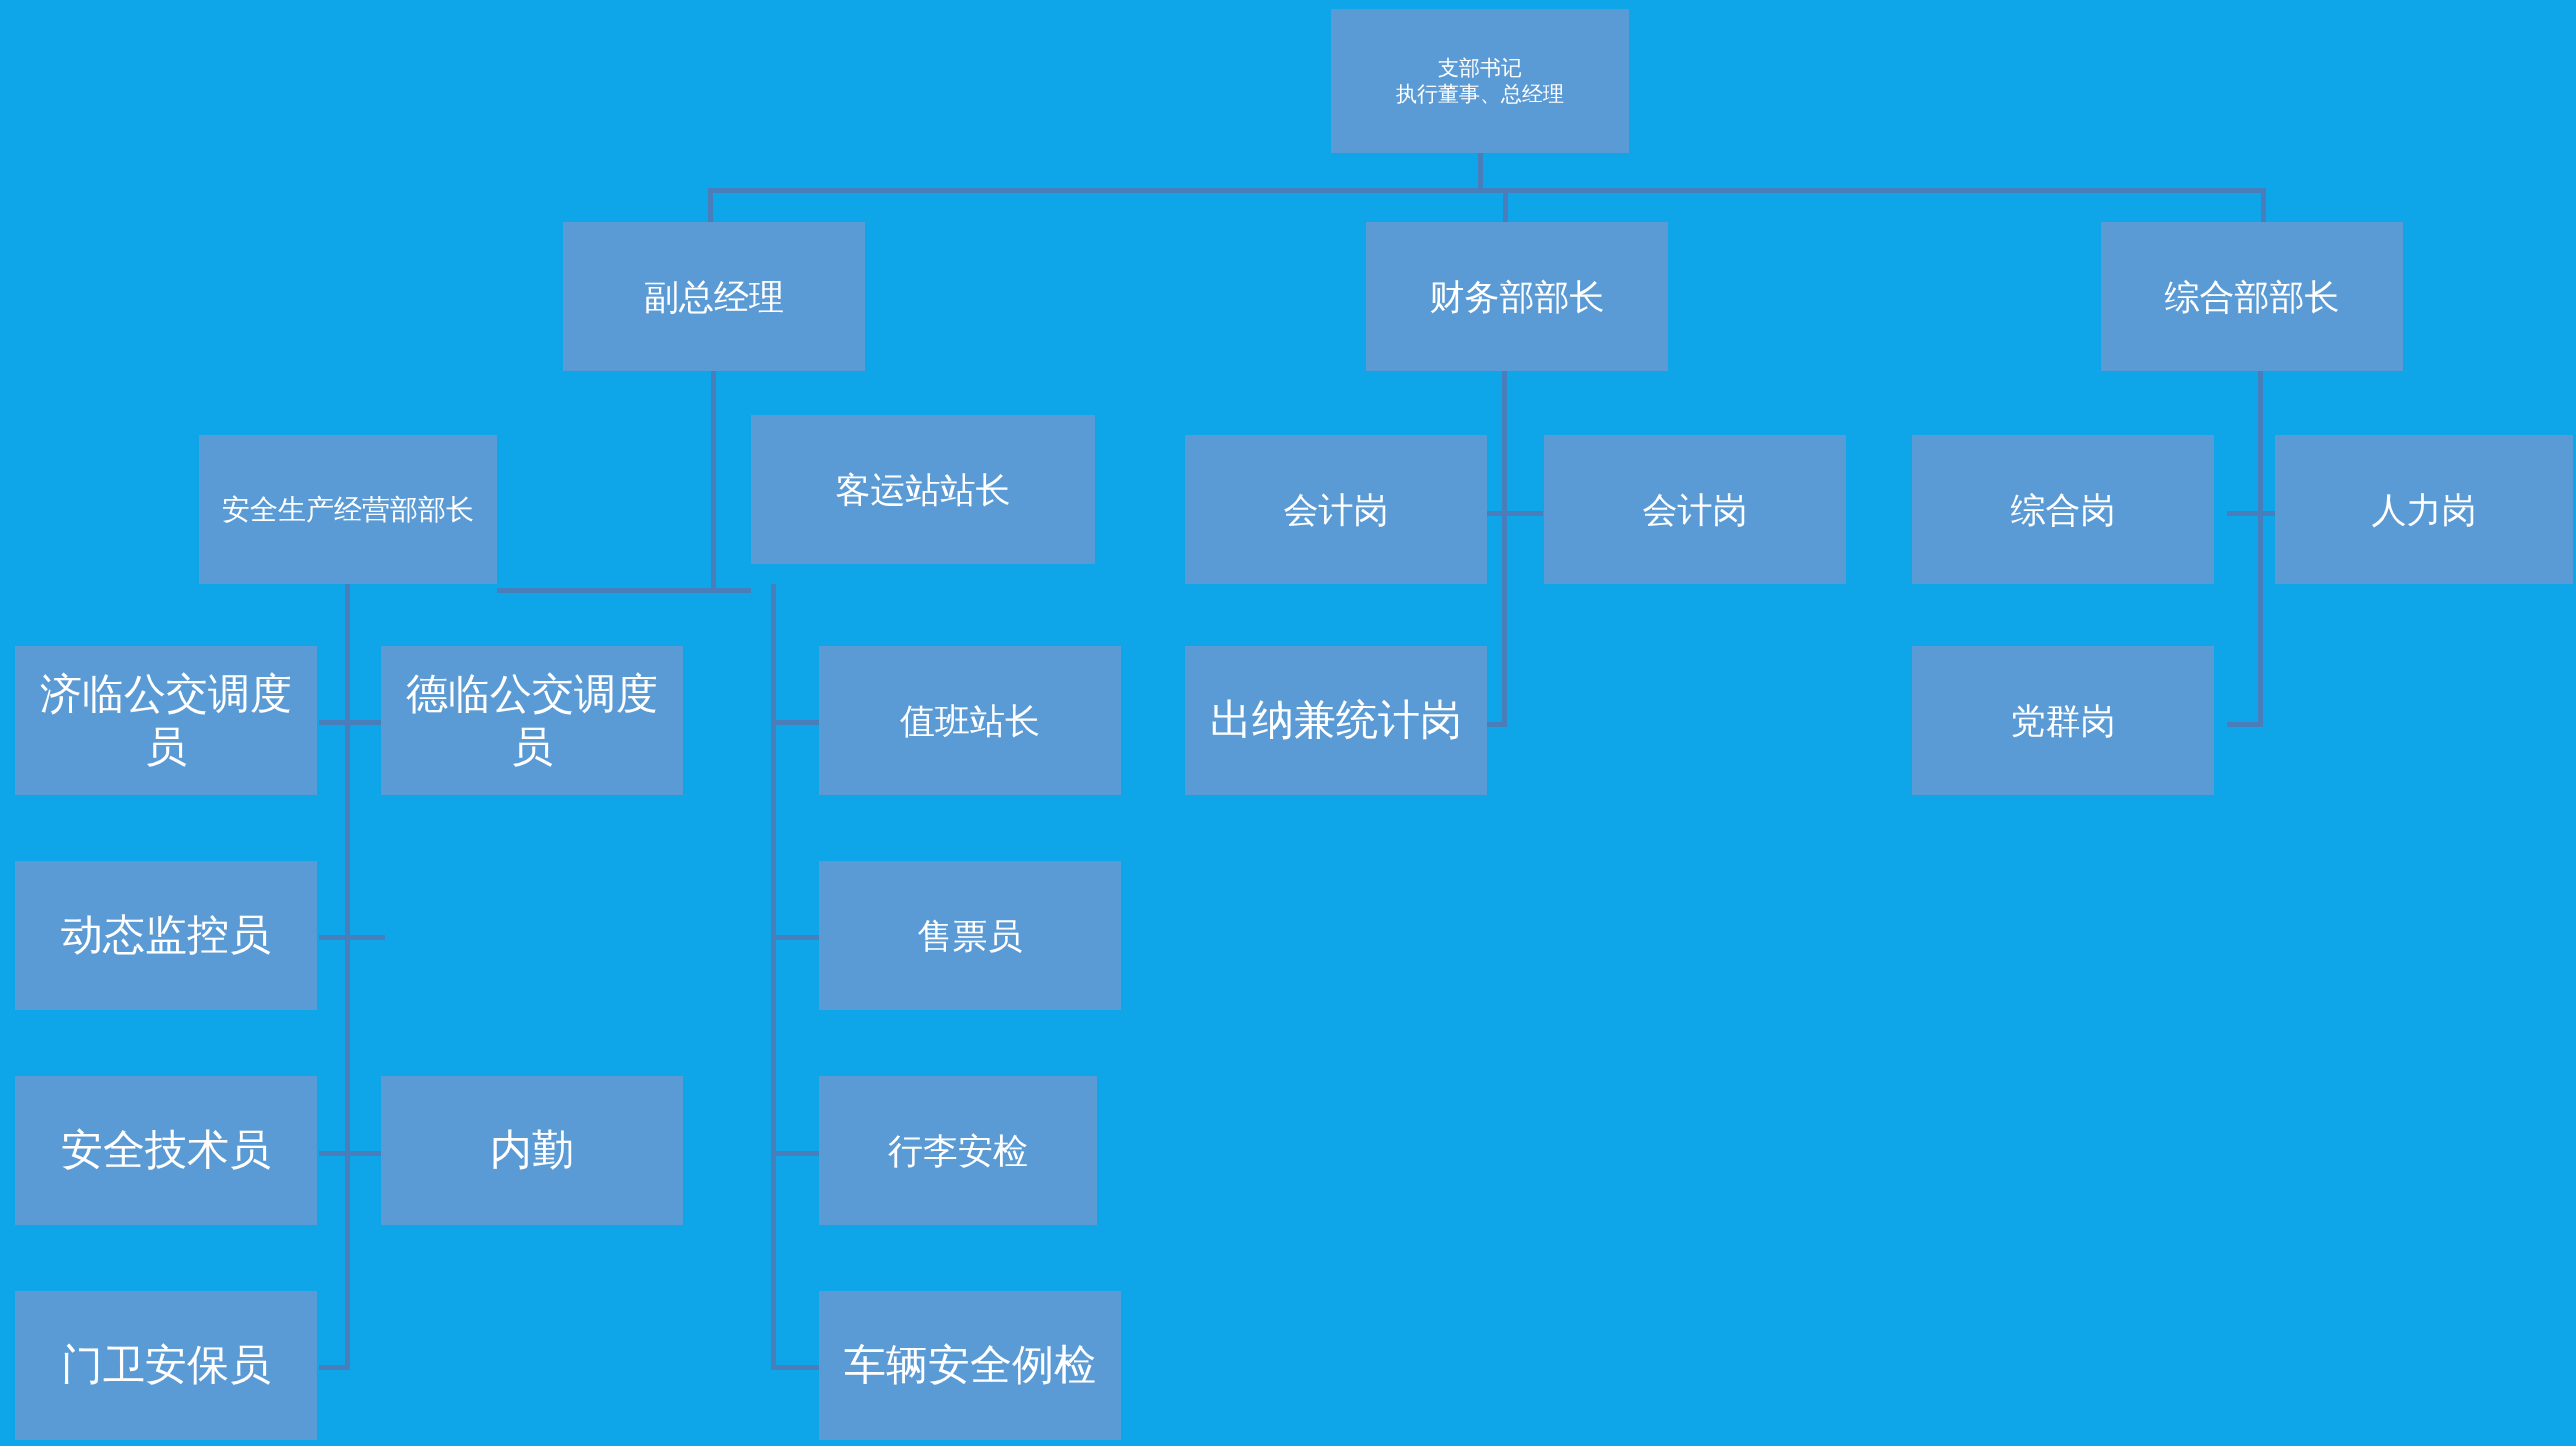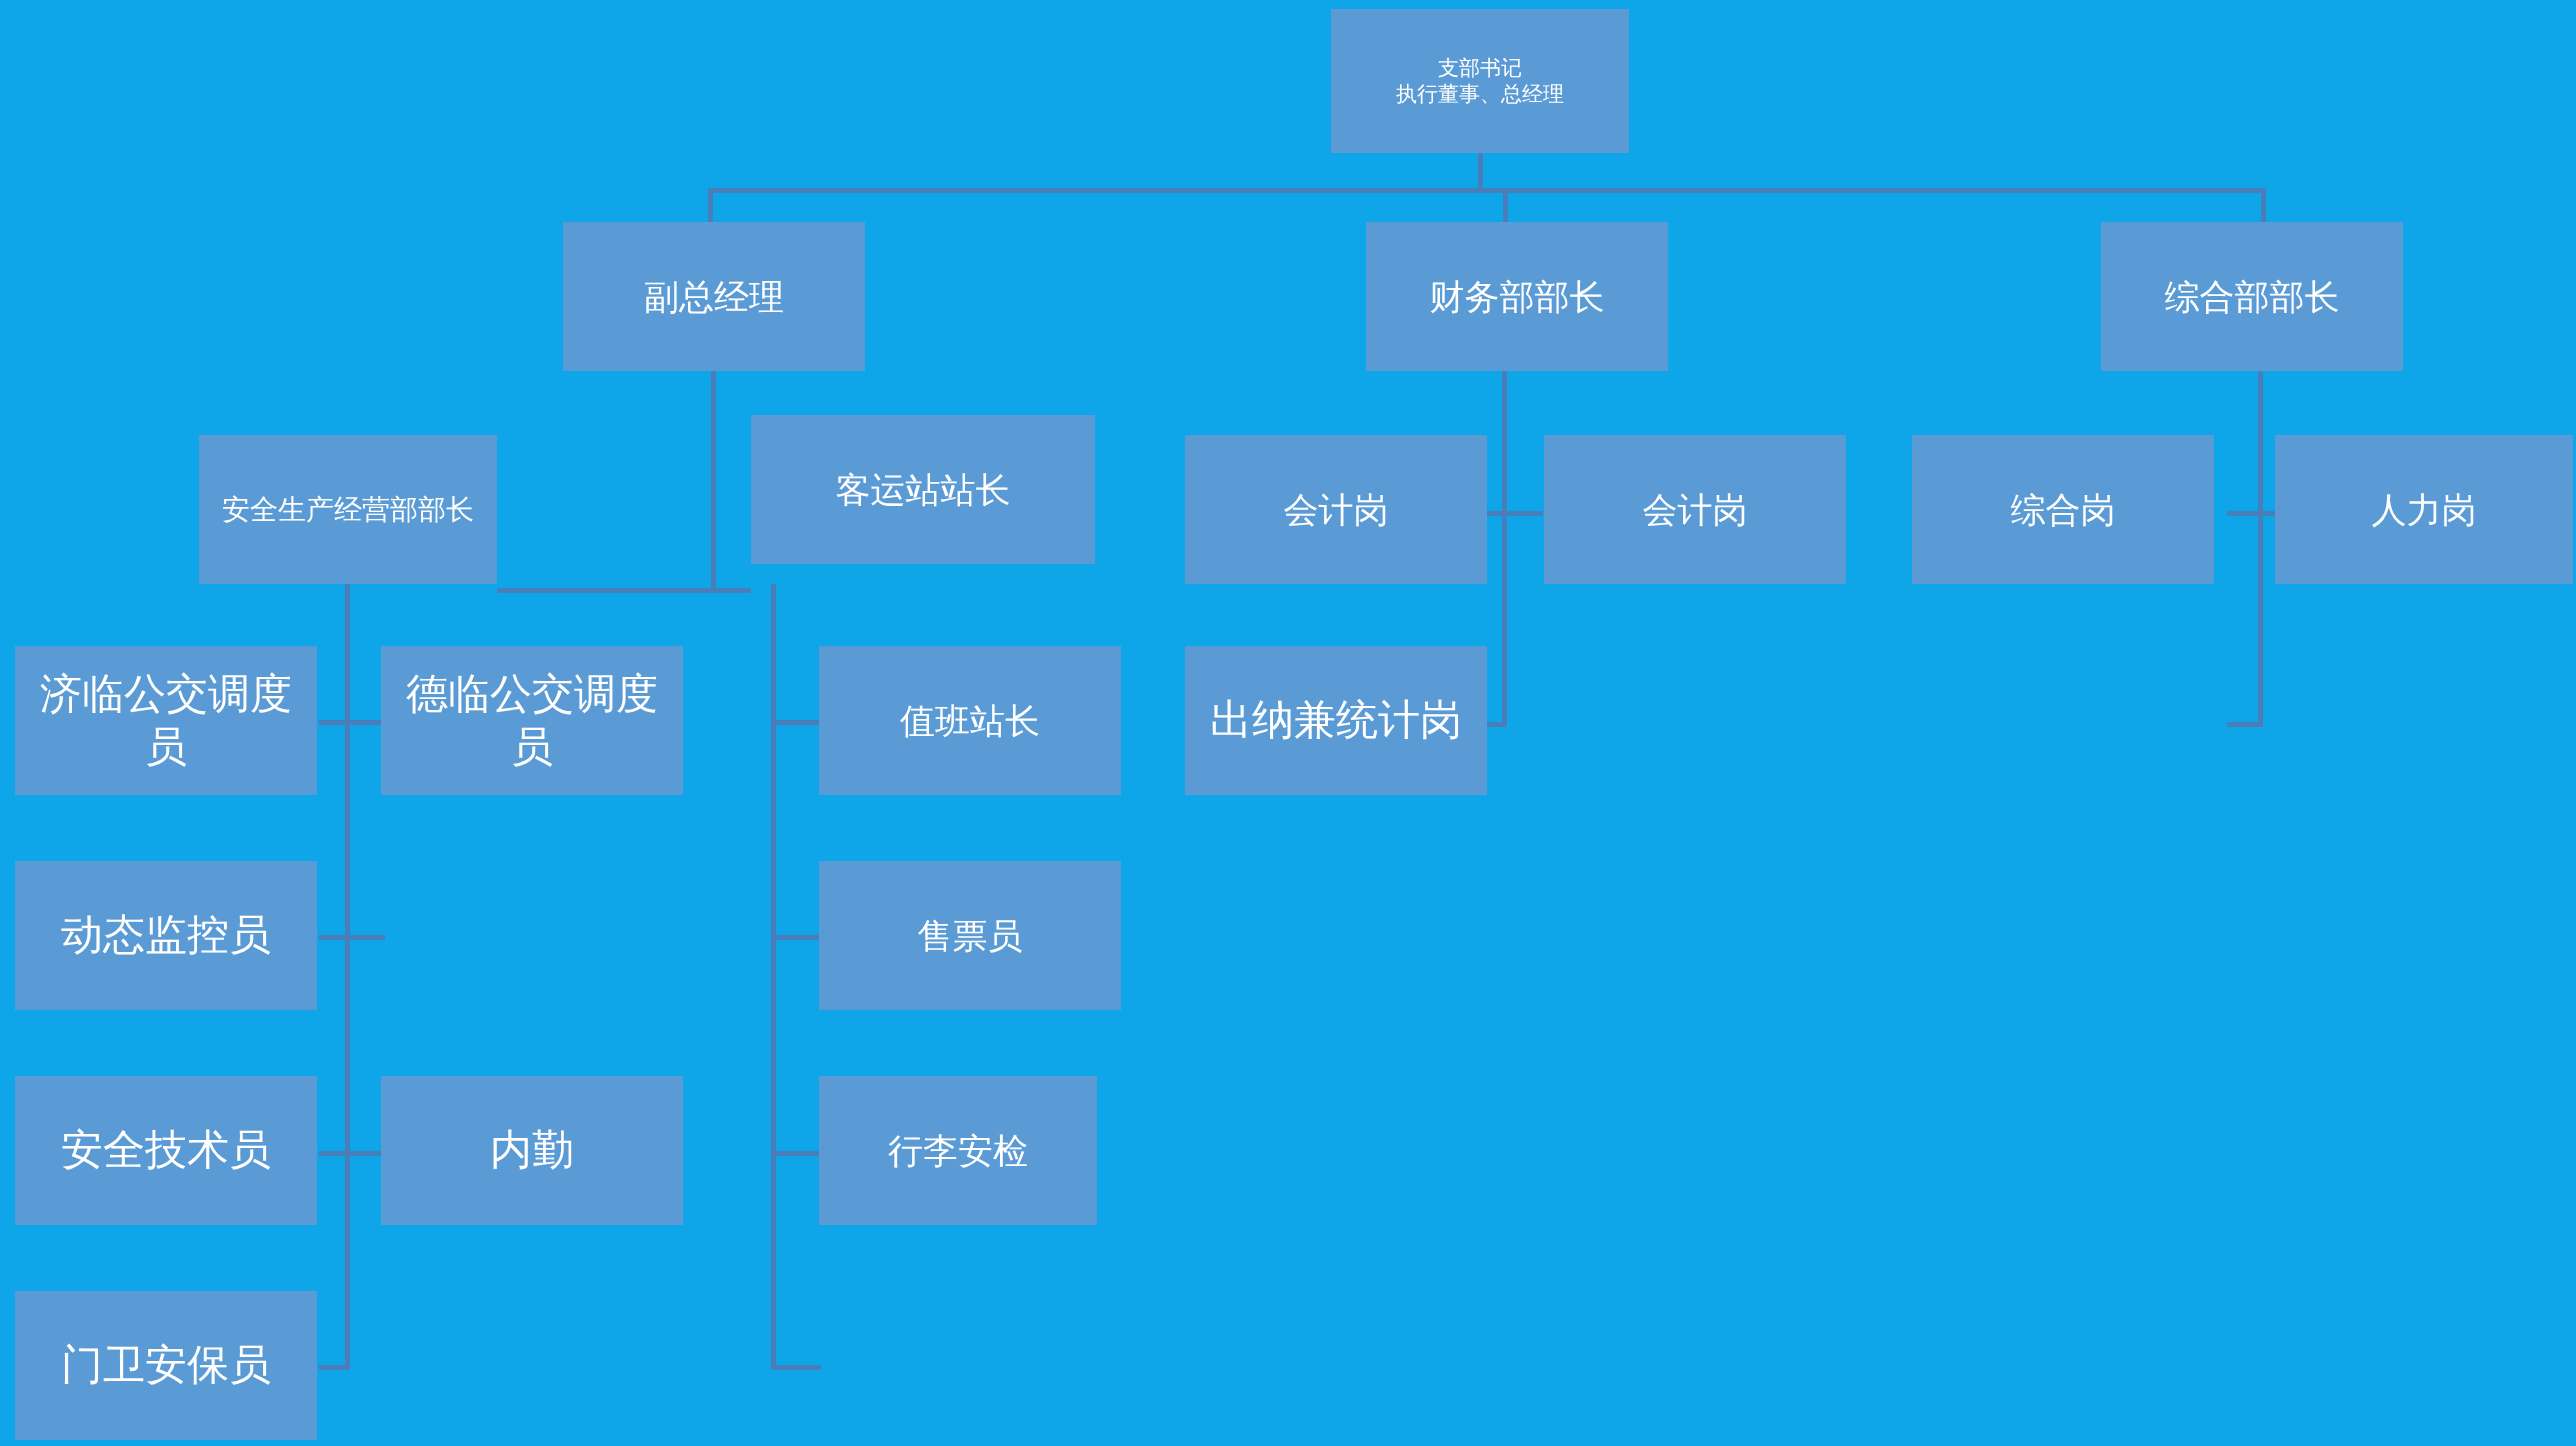--- a/index.html
+++ b/index.html
@@ -123,20 +123,23 @@
   </div>
 
   <div class="node fs-big" style="left:1912px; top:435px; width:302px; height:149px;">
     <span class="label">综合岗</span>
   </div>
 
   <div class="node fs-big" style="left:2275px; top:435px; width:298px; height:149px;">
     <span class="label">人力岗</span>
   </div>
 
+  <div class="node fs-big" style="left:1912px; top:646px; width:302px; height:149px;">
+    <span class="label">党群岗</span>
+  </div>
 
   <div class="node fs-mid" style="left:15px; top:646px; width:302px; height:149px;">
     <span class="label">济临公交调度员</span>
   </div>
 
   <div class="node fs-mid" style="left:381px; top:646px; width:302px; height:149px;">
     <span class="label">德临公交调度员</span>
   </div>
 
   <div class="node fs-mid" style="left:15px; top:861px; width:302px; height:149px;">
@@ -161,15 +164,18 @@
   </div>
 
   <div class="node fs-big" style="left:819px; top:861px; width:302px; height:149px;">
     <span class="label">售票员</span>
   </div>
 
   <div class="node fs-big" style="left:819px; top:1076px; width:278px; height:149px;">
     <span class="label">行李安检</span>
   </div>
 
+  <div class="node fs-mid" style="left:819px; top:1291px; width:302px; height:149px;">
+    <span class="label">车辆安全例检</span>
+  </div>
 
 </div>
 
 
 </body></html>

